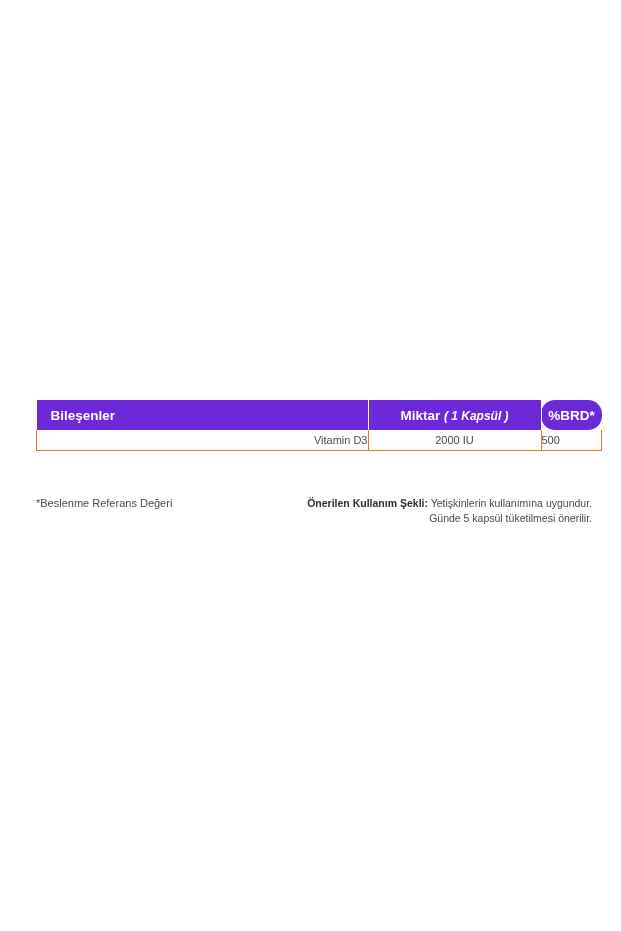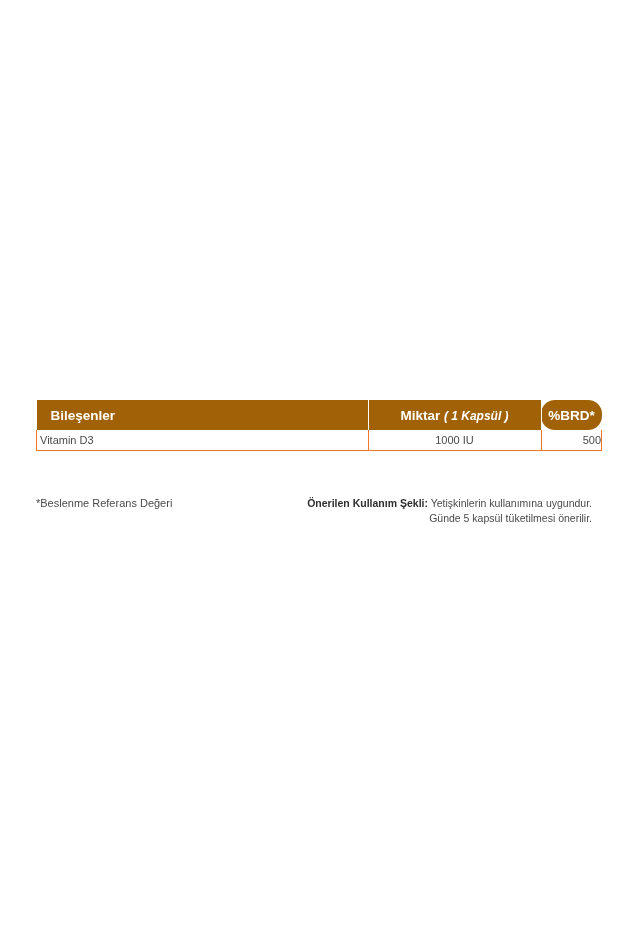--- a/index.html
+++ b/index.html
@@ -39,21 +39,21 @@
   }
 
   table.nutri th,
   table.nutri td {
     padding: 0;
     margin: 0;
   }
 
   
   .hdr-row th {
-    background: #a16207;
+    background: #6d28d9;
     color: #ffffff;
     height: 30px;
     vertical-align: middle;
     border-right: 1px solid #ffffff;
     font-weight: bold;
     font-size: 13.5px;
   }
   .hdr-row th:last-child {
     border-right: none;
   }
@@ -81,29 +81,29 @@
   .body-row td {
     height: 20px;
     vertical-align: middle;
     font-size: 11px;
     color: #4a4a4a;
     border-bottom: 1px solid #ef7622;
     border-right: 1px solid #ef7622;
     background: #ffffff;
   }
   .body-row td.col-name {
-    text-align: left;
-    padding-left: 3px;
+    text-align: right;
+    padding-left: 14px;
     border-left: 1px solid #ef7622;
   }
   .body-row td.col-amount {
     text-align: center;
   }
   .body-row td.col-nrv {
-    text-align: right;
+    text-align: left;
     border-right: 1px solid #ef7622;
   }
 
   
   .footnotes {
     position: absolute;
     left: 36px;
     top: 496px;
     width: 549px;
     font-size: 10.5px;
@@ -143,21 +143,21 @@
           <th class="hdr-amount">
             <span>Miktar</span>
             <span class="sub">( 1 Kapsül )</span>
           </th>
           <th class="hdr-nrv">%BRD*</th>
         </tr>
       </thead>
       <tbody>
         <tr class="body-row">
           <td class="col-name">Vitamin D3</td>
-          <td class="col-amount">1000 IU</td>
+          <td class="col-amount">2000 IU</td>
           <td class="col-nrv">500</td>
         </tr>
       </tbody>
     </table>
   </div>
 
   <div class="footnotes">
     <div class="fn-left">*Beslenme Referans Değeri</div>
     <div class="fn-right">
       <span class="fn-label">Önerilen Kullanım Şekli:</span>

